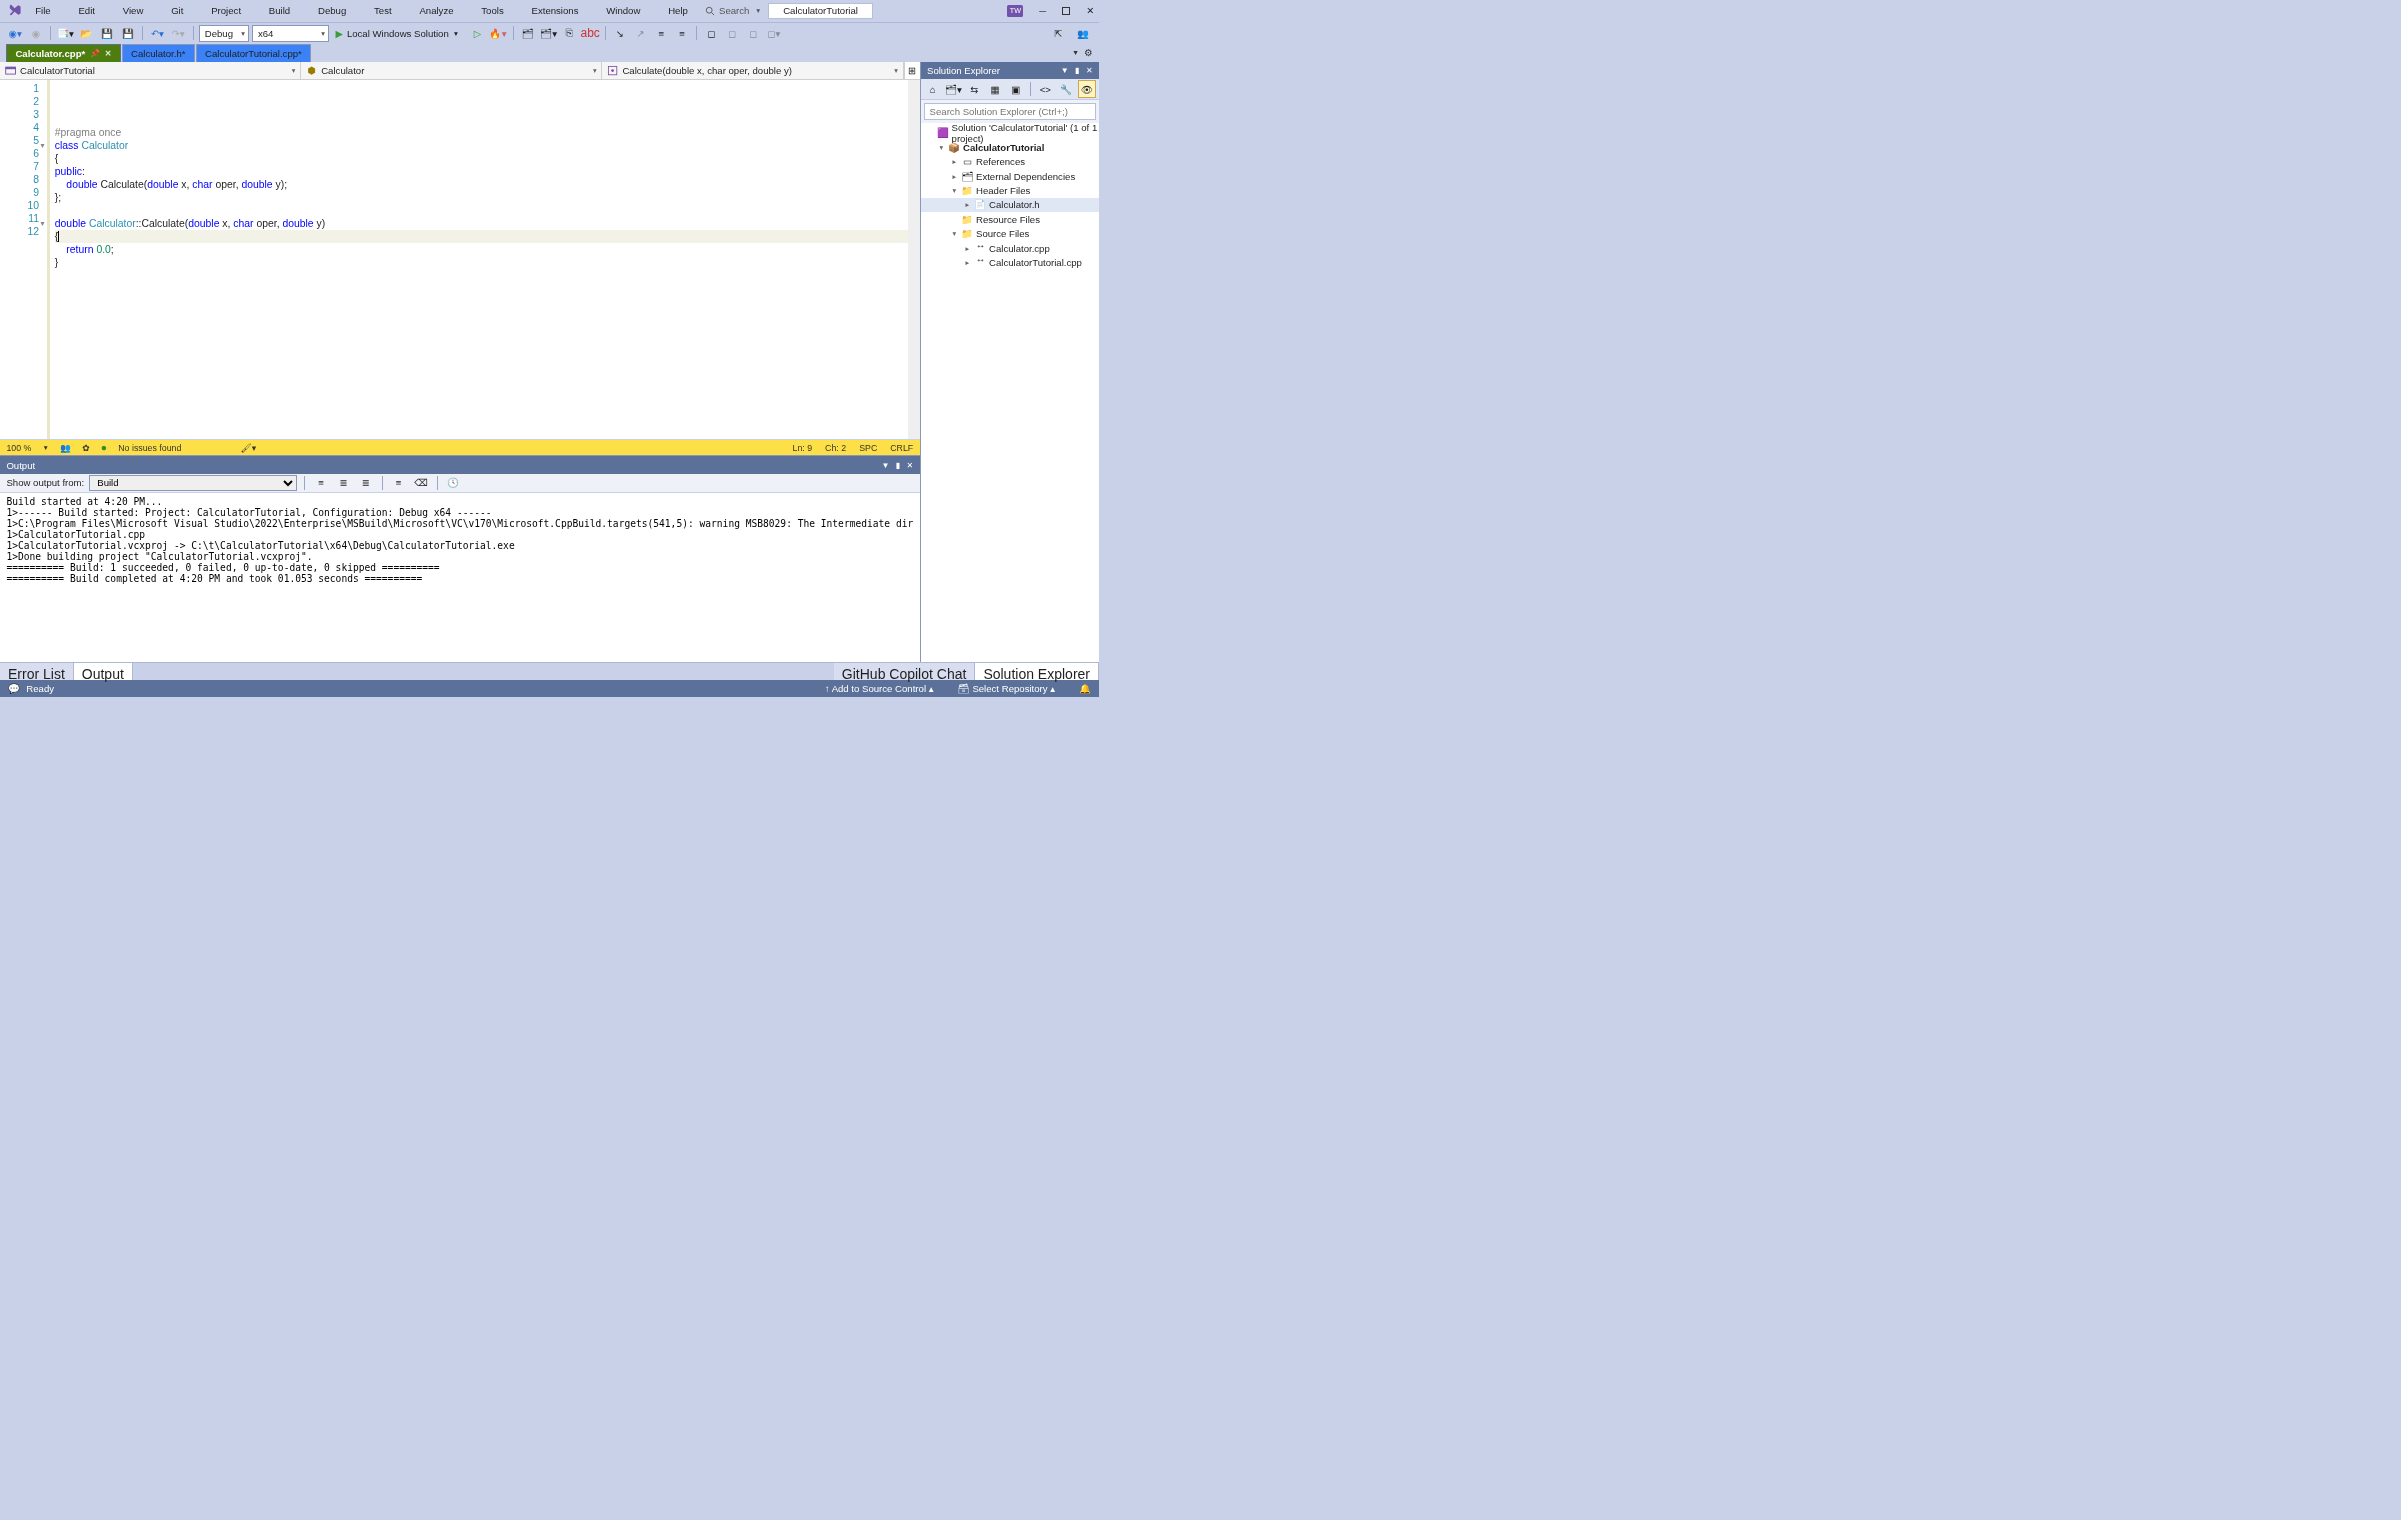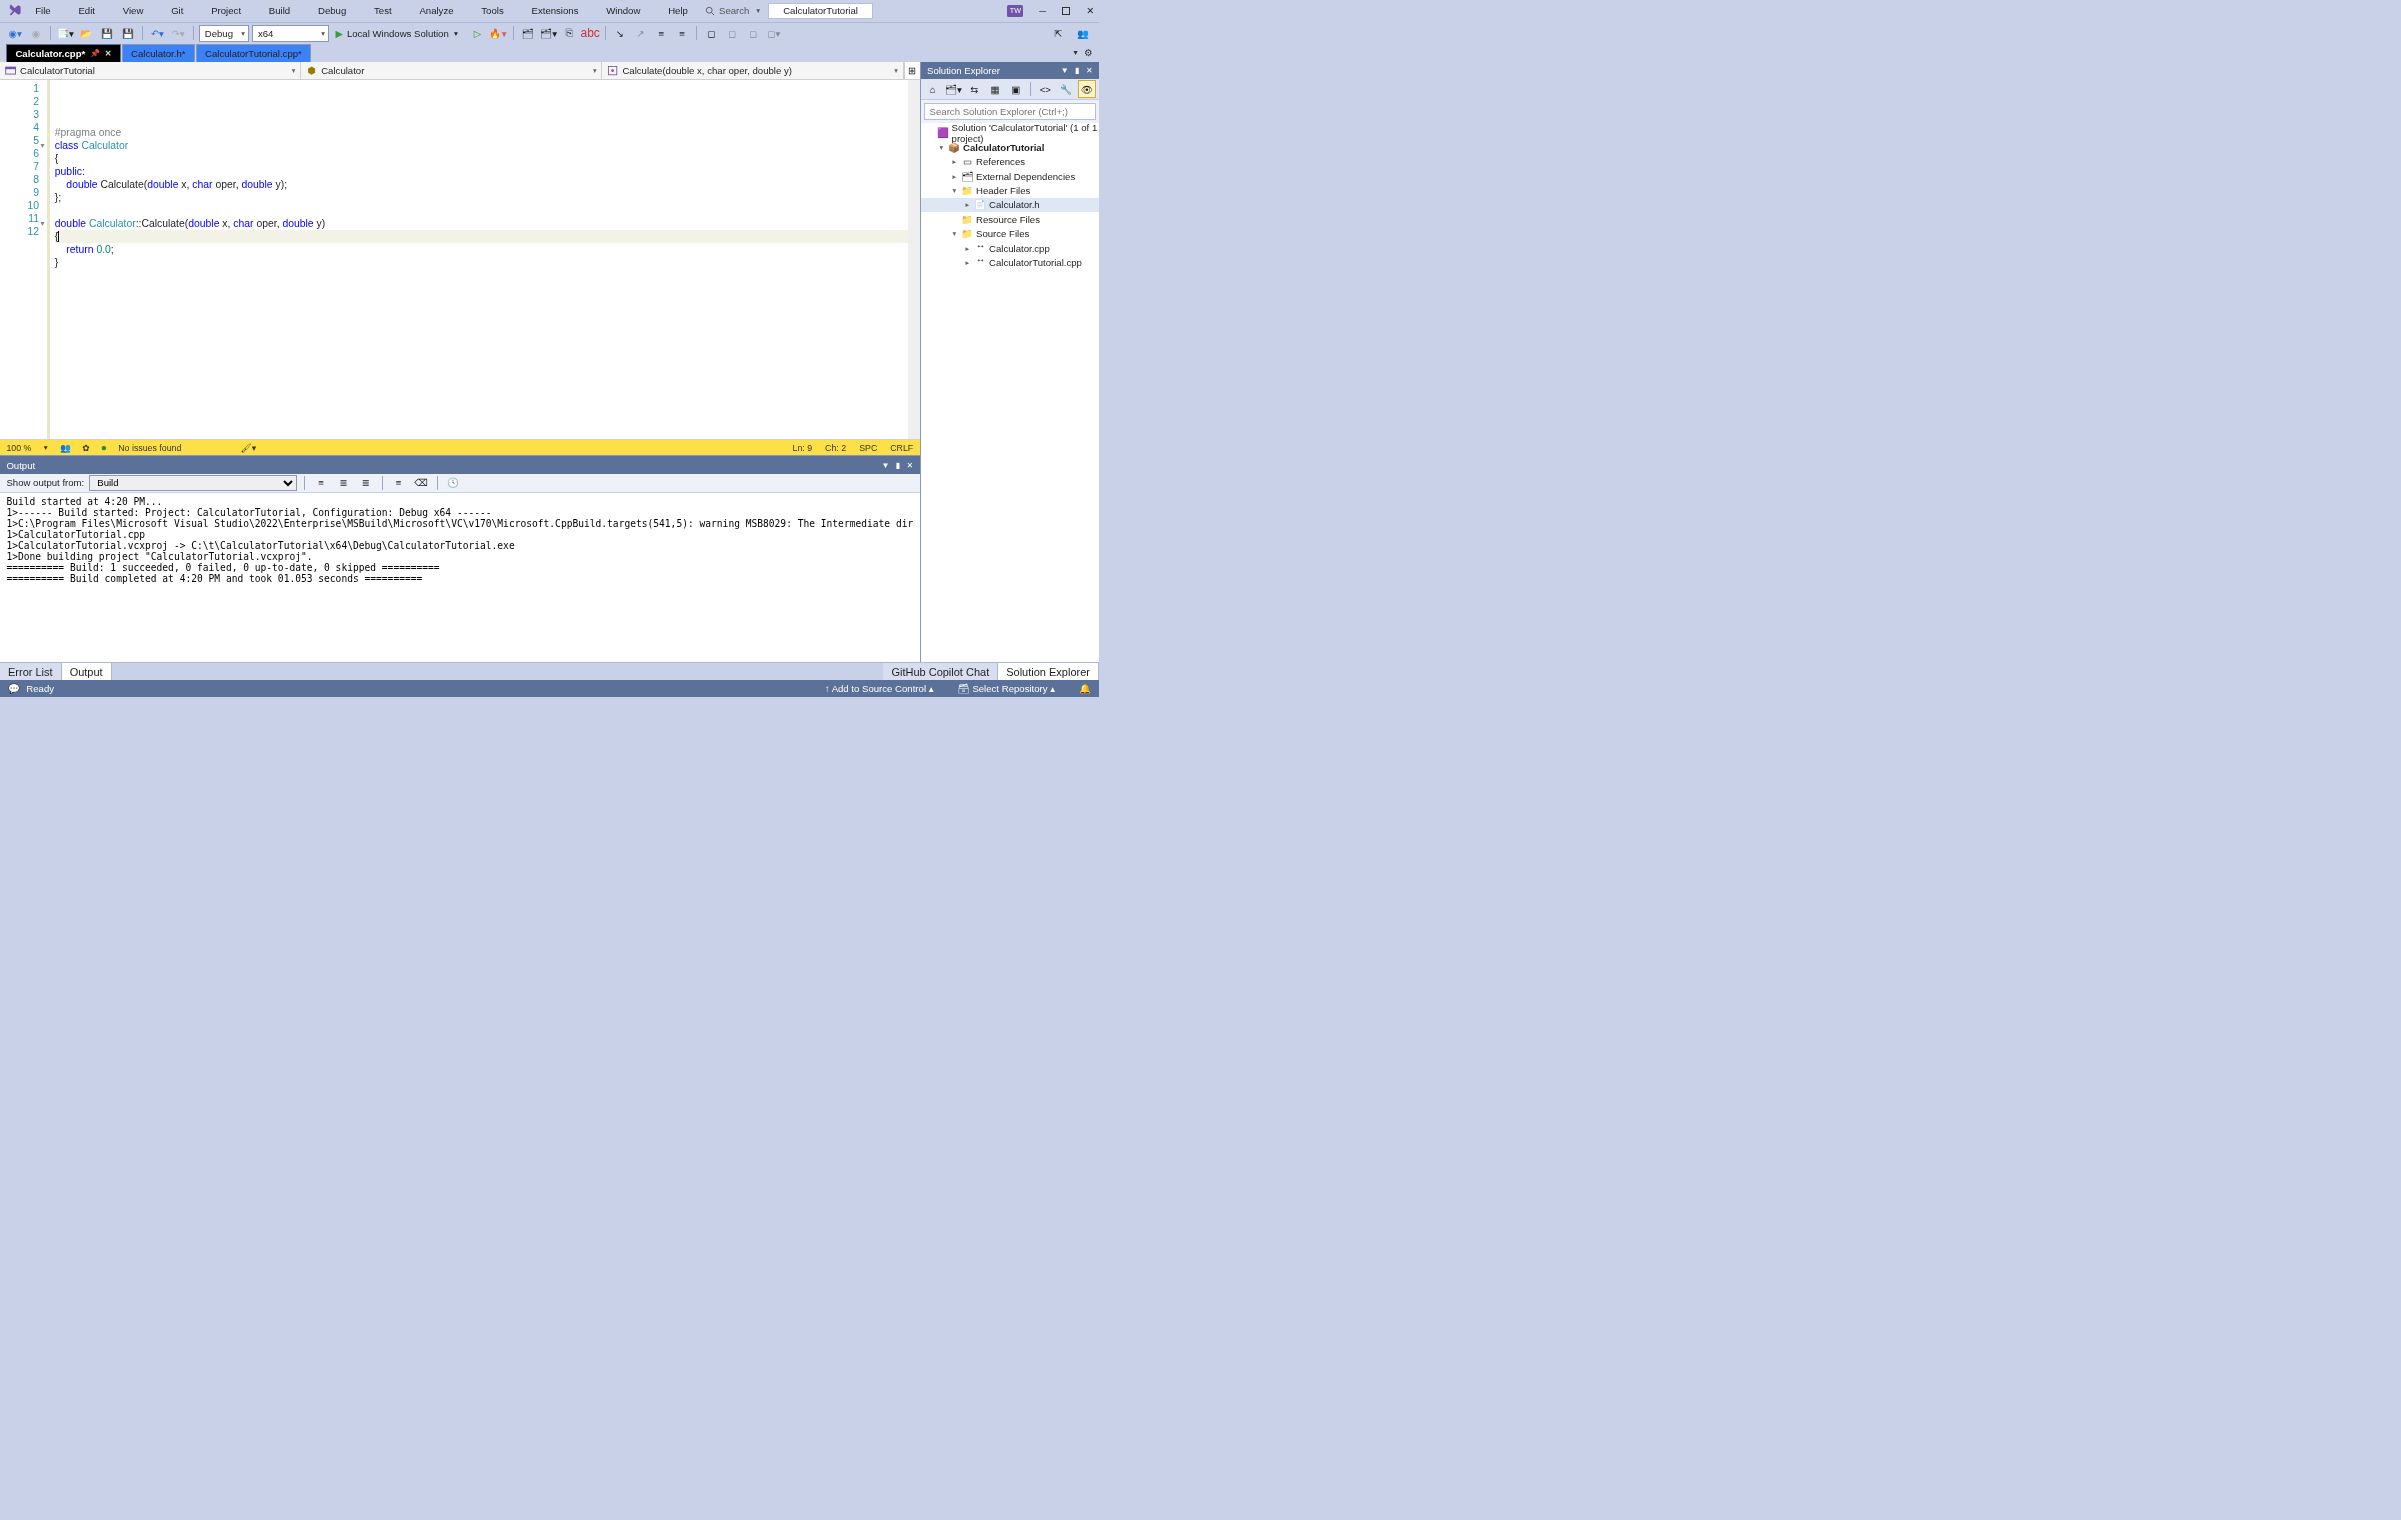--- a/index.html
+++ b/index.html
@@ -16,21 +16,21 @@
 .toolbar { height:22.4px; background:#c9d1e9; display:flex; align-items:center; padding:0 6.4px; gap:3.2px; border-top:0.8px solid #aeb8d6; }
 .tb-sep { width:0.8px; height:14.4px; background:#9aa6c8; margin:0 2.4px; }
 .tb-btn { width:17.6px; height:17.6px; display:flex; align-items:center; justify-content:center; }
 .tb-drop { background:#fff; border:0.8px solid #8a97bb; height:17px; padding:0 14.4px 0 4.8px; display:flex; align-items:center; position:relative; font-size:9.6px; }
 .tb-drop::after { content:"▾"; position:absolute; right:3.2px; font-size:7.2px; color:#555; }
 .debug-btn { display:flex; align-items:center; gap:4px; padding:0 6.4px 0 3.2px; height:17.6px; }
 .play { color:#3a9b3a; }
 
 .doctabs { height:17.6px; background:#c9d1e9; display:flex; align-items:stretch; padding-left:6.4px; }
 .dtab { padding:2.4px 8px; background:#3b82f6; border:0.8px solid #8a97bb; border-bottom:none; margin-right:1.6px; display:flex; align-items:center; gap:4.8px; font-size:9.6px; }
-.dtab.active { background:#000000; color:#fff; border-color:#5b7199; font-weight:600; }
+.dtab.active { background:#4d7c0f; color:#fff; border-color:#5b7199; font-weight:600; }
 .dtab .pin, .dtab .close { font-size:8px; opacity:.85; }
 .doctabs-end { margin-left:auto; display:flex; align-items:center; gap:4.8px; padding-right:6.4px; color:#333; }
 
 .workbench { display:flex; height:calc(100% - 21.6px - 22.4px - 17.6px - 17.6px - 17px); }
 .editor-zone { flex:1; display:flex; flex-direction:column; background:#fff; }
 .nav-combos { height:18.4px; display:flex; border-bottom:0.8px solid #cfcfcf; }
 .nav-combos .nc { flex:1; border-right:0.8px solid #cfcfcf; display:flex; align-items:center; padding:0 4.8px; gap:4px; background:#f5f5f5; font-size:9.6px; position:relative; }
 .nav-combos .nc::after { content:"▾"; position:absolute; right:4.8px; font-size:7.2px; color:#666; }
 .nc .ico { width:11.2px; height:11.2px; }
 .editor { flex:1; display:flex; overflow:hidden; font-family:Consolas,monospace; font-size:10.4px; position:relative; }
@@ -61,21 +61,21 @@
 .tnode.sel { background:#dfe7f5; }
 .ind1{padding-left:16px}.ind2{padding-left:29px}.ind3{padding-left:42px}
 
 .output { border-top:1.6px solid #8a97bb; display:flex; flex-direction:column; }
 .output .panel-hd { background:#5b7199; }
 .out-tb { height:19px; background:#eef1f8; display:flex; align-items:center; padding:0 6.4px; gap:4.8px; border-bottom:0.8px solid #c9d1e9; font-size:9.6px; }
 .out-tb select { height:16px; border:0.8px solid #8a97bb; width:208px; font-size:9.6px; padding:0 3.2px; }
 .out-body { flex:1; background:#fff; font-family:Consolas,monospace; font-size:9.6px; padding:3.2px 6.4px; white-space:pre; overflow:auto; color:#000; }
 
 .bottabs { height:17.6px; background:#c9d1e9; display:flex; align-items:stretch; border-top:0.8px solid #aeb8d6; }
-.bottabs .bt { padding:2.4px 8px; font-size:11px; background:#d8def0; border-right:0.8px solid #aeb8d6; }
+.bottabs .bt { padding:2.4px 8px; font-size:14px; background:#d8def0; border-right:0.8px solid #aeb8d6; }
 .bottabs .bt.active { background:#fff; }
 .bottabs .right { margin-left:auto; display:flex; }
 .status { height:17px; background:#5b7199; color:#fff; display:flex; align-items:center; padding:0 8px; font-size:9.6px; gap:6.4px; }
 .status .right { margin-left:auto; display:flex; align-items:flex-end; gap:24px; }
 
 .vscroll { width:11.2px; background:#efefef; }
 
 svg { display:block; }
 </style>
 </head>

